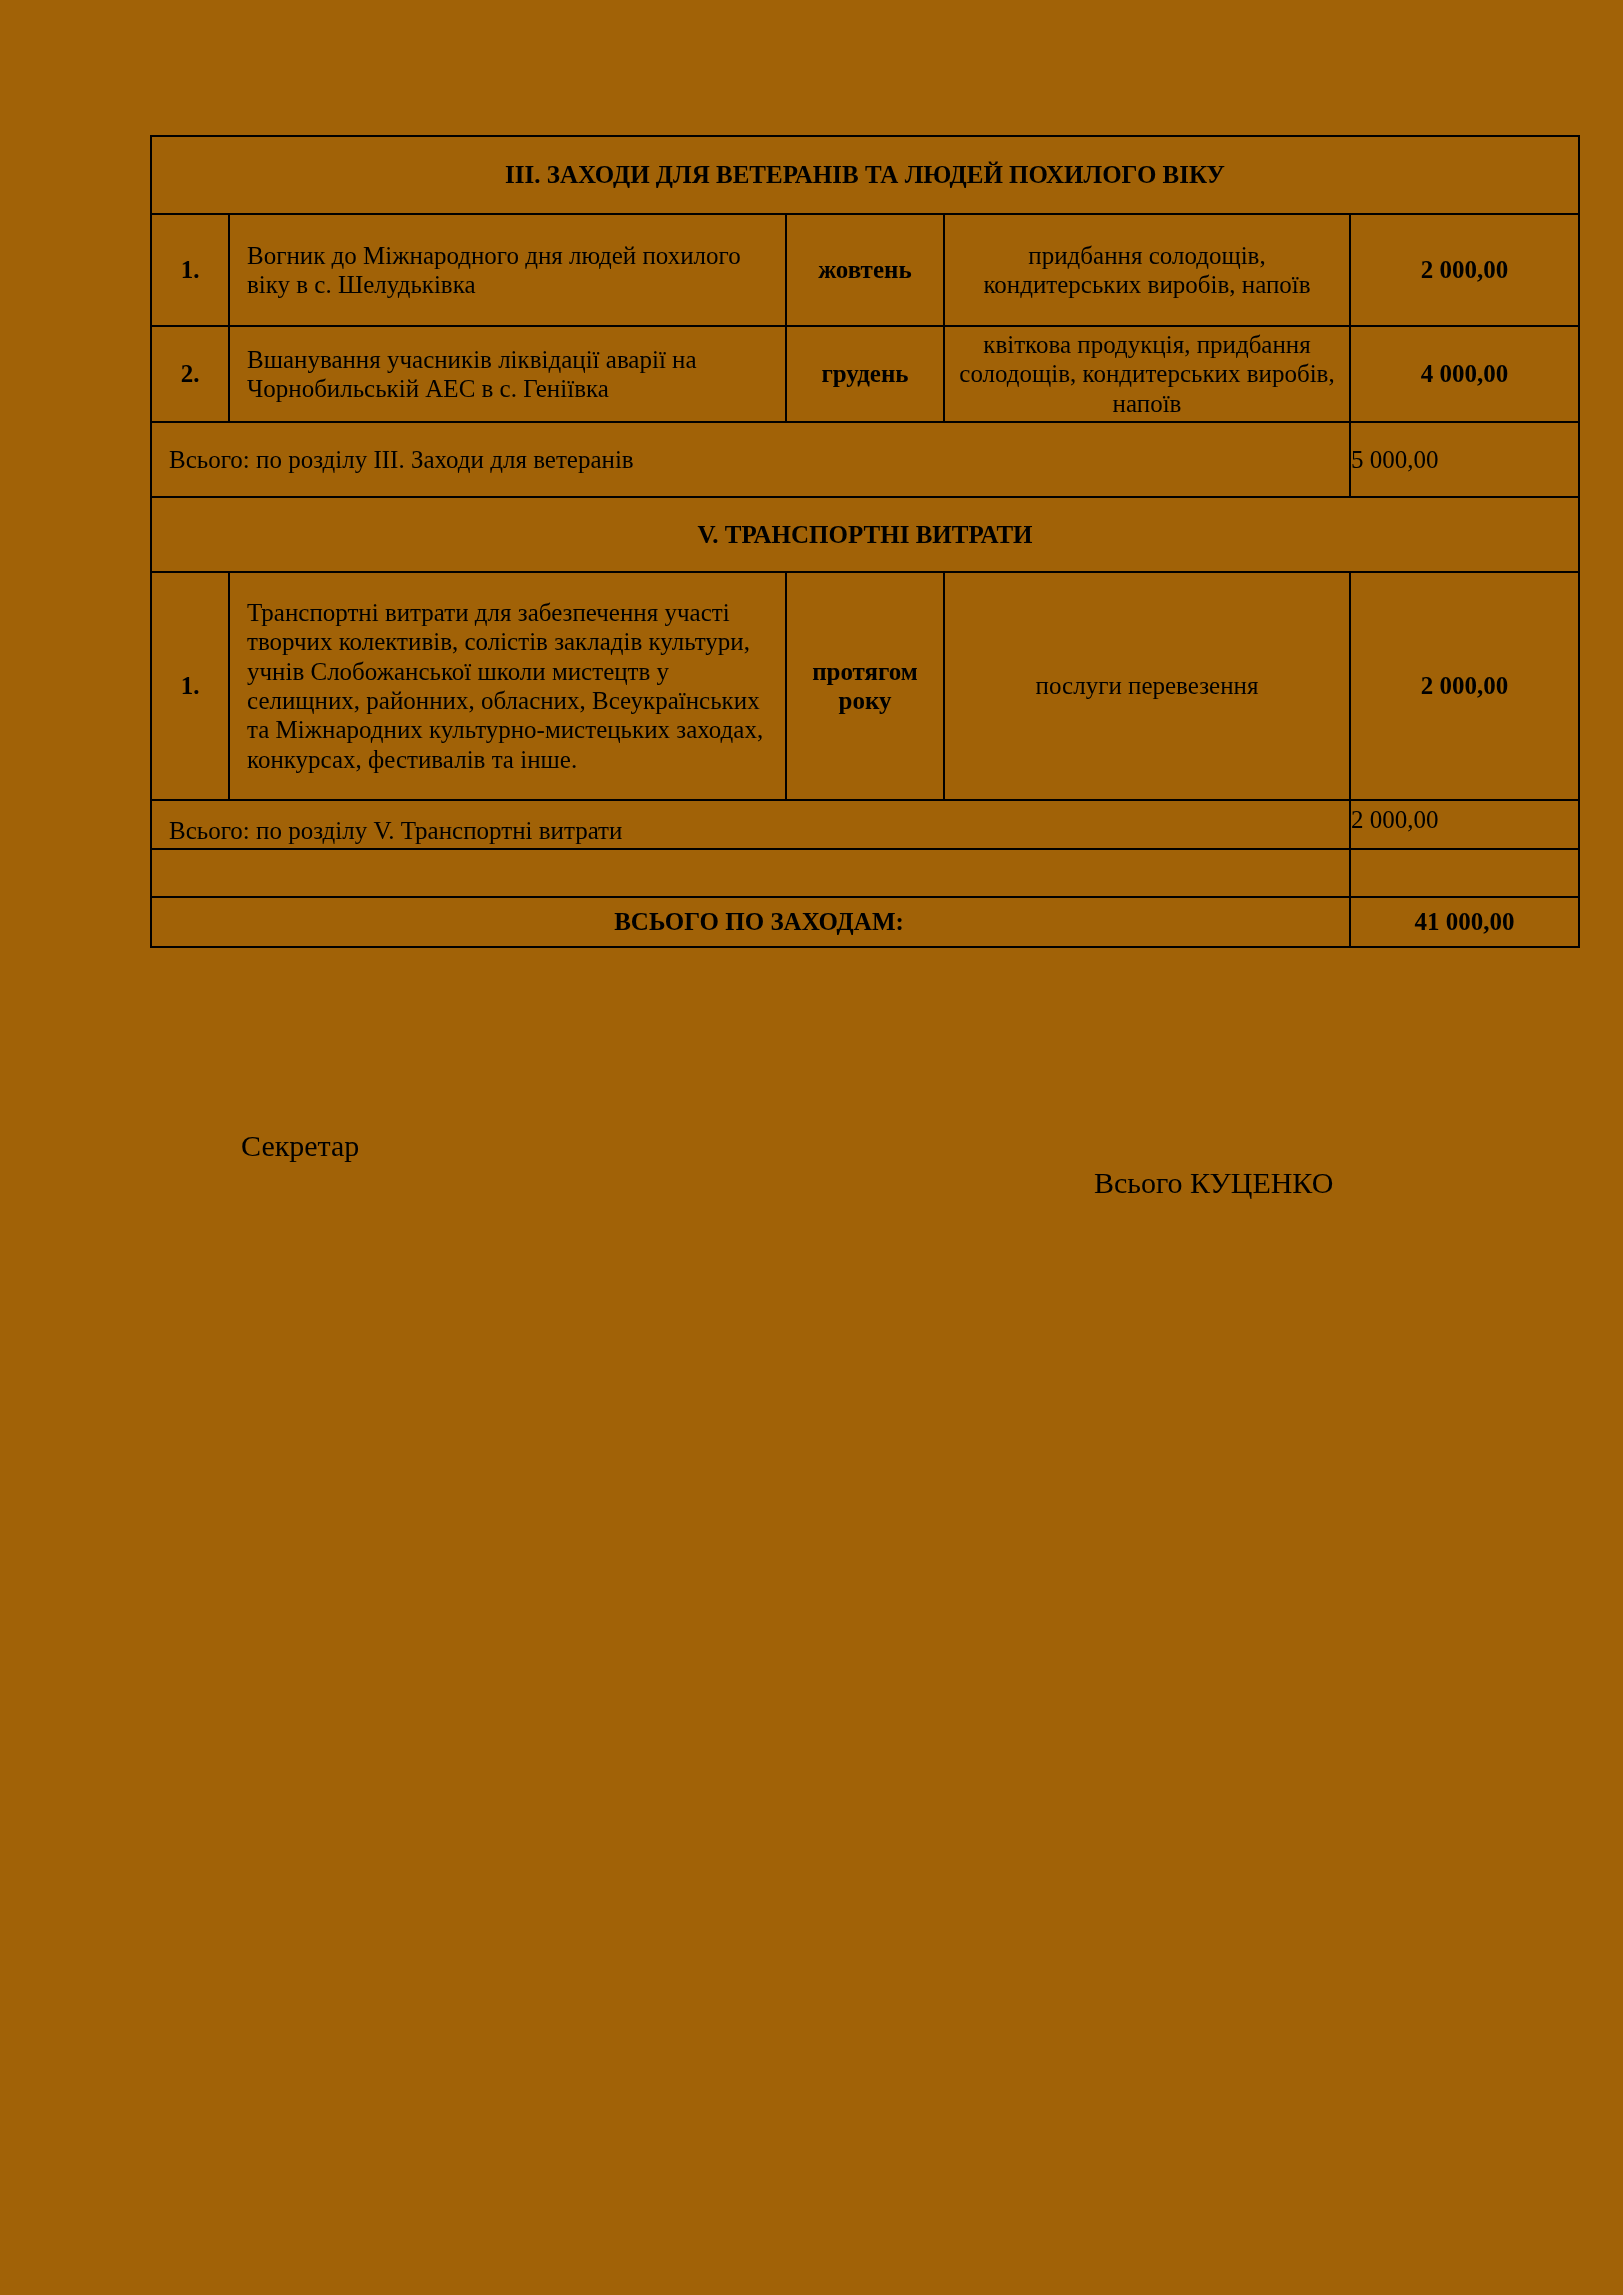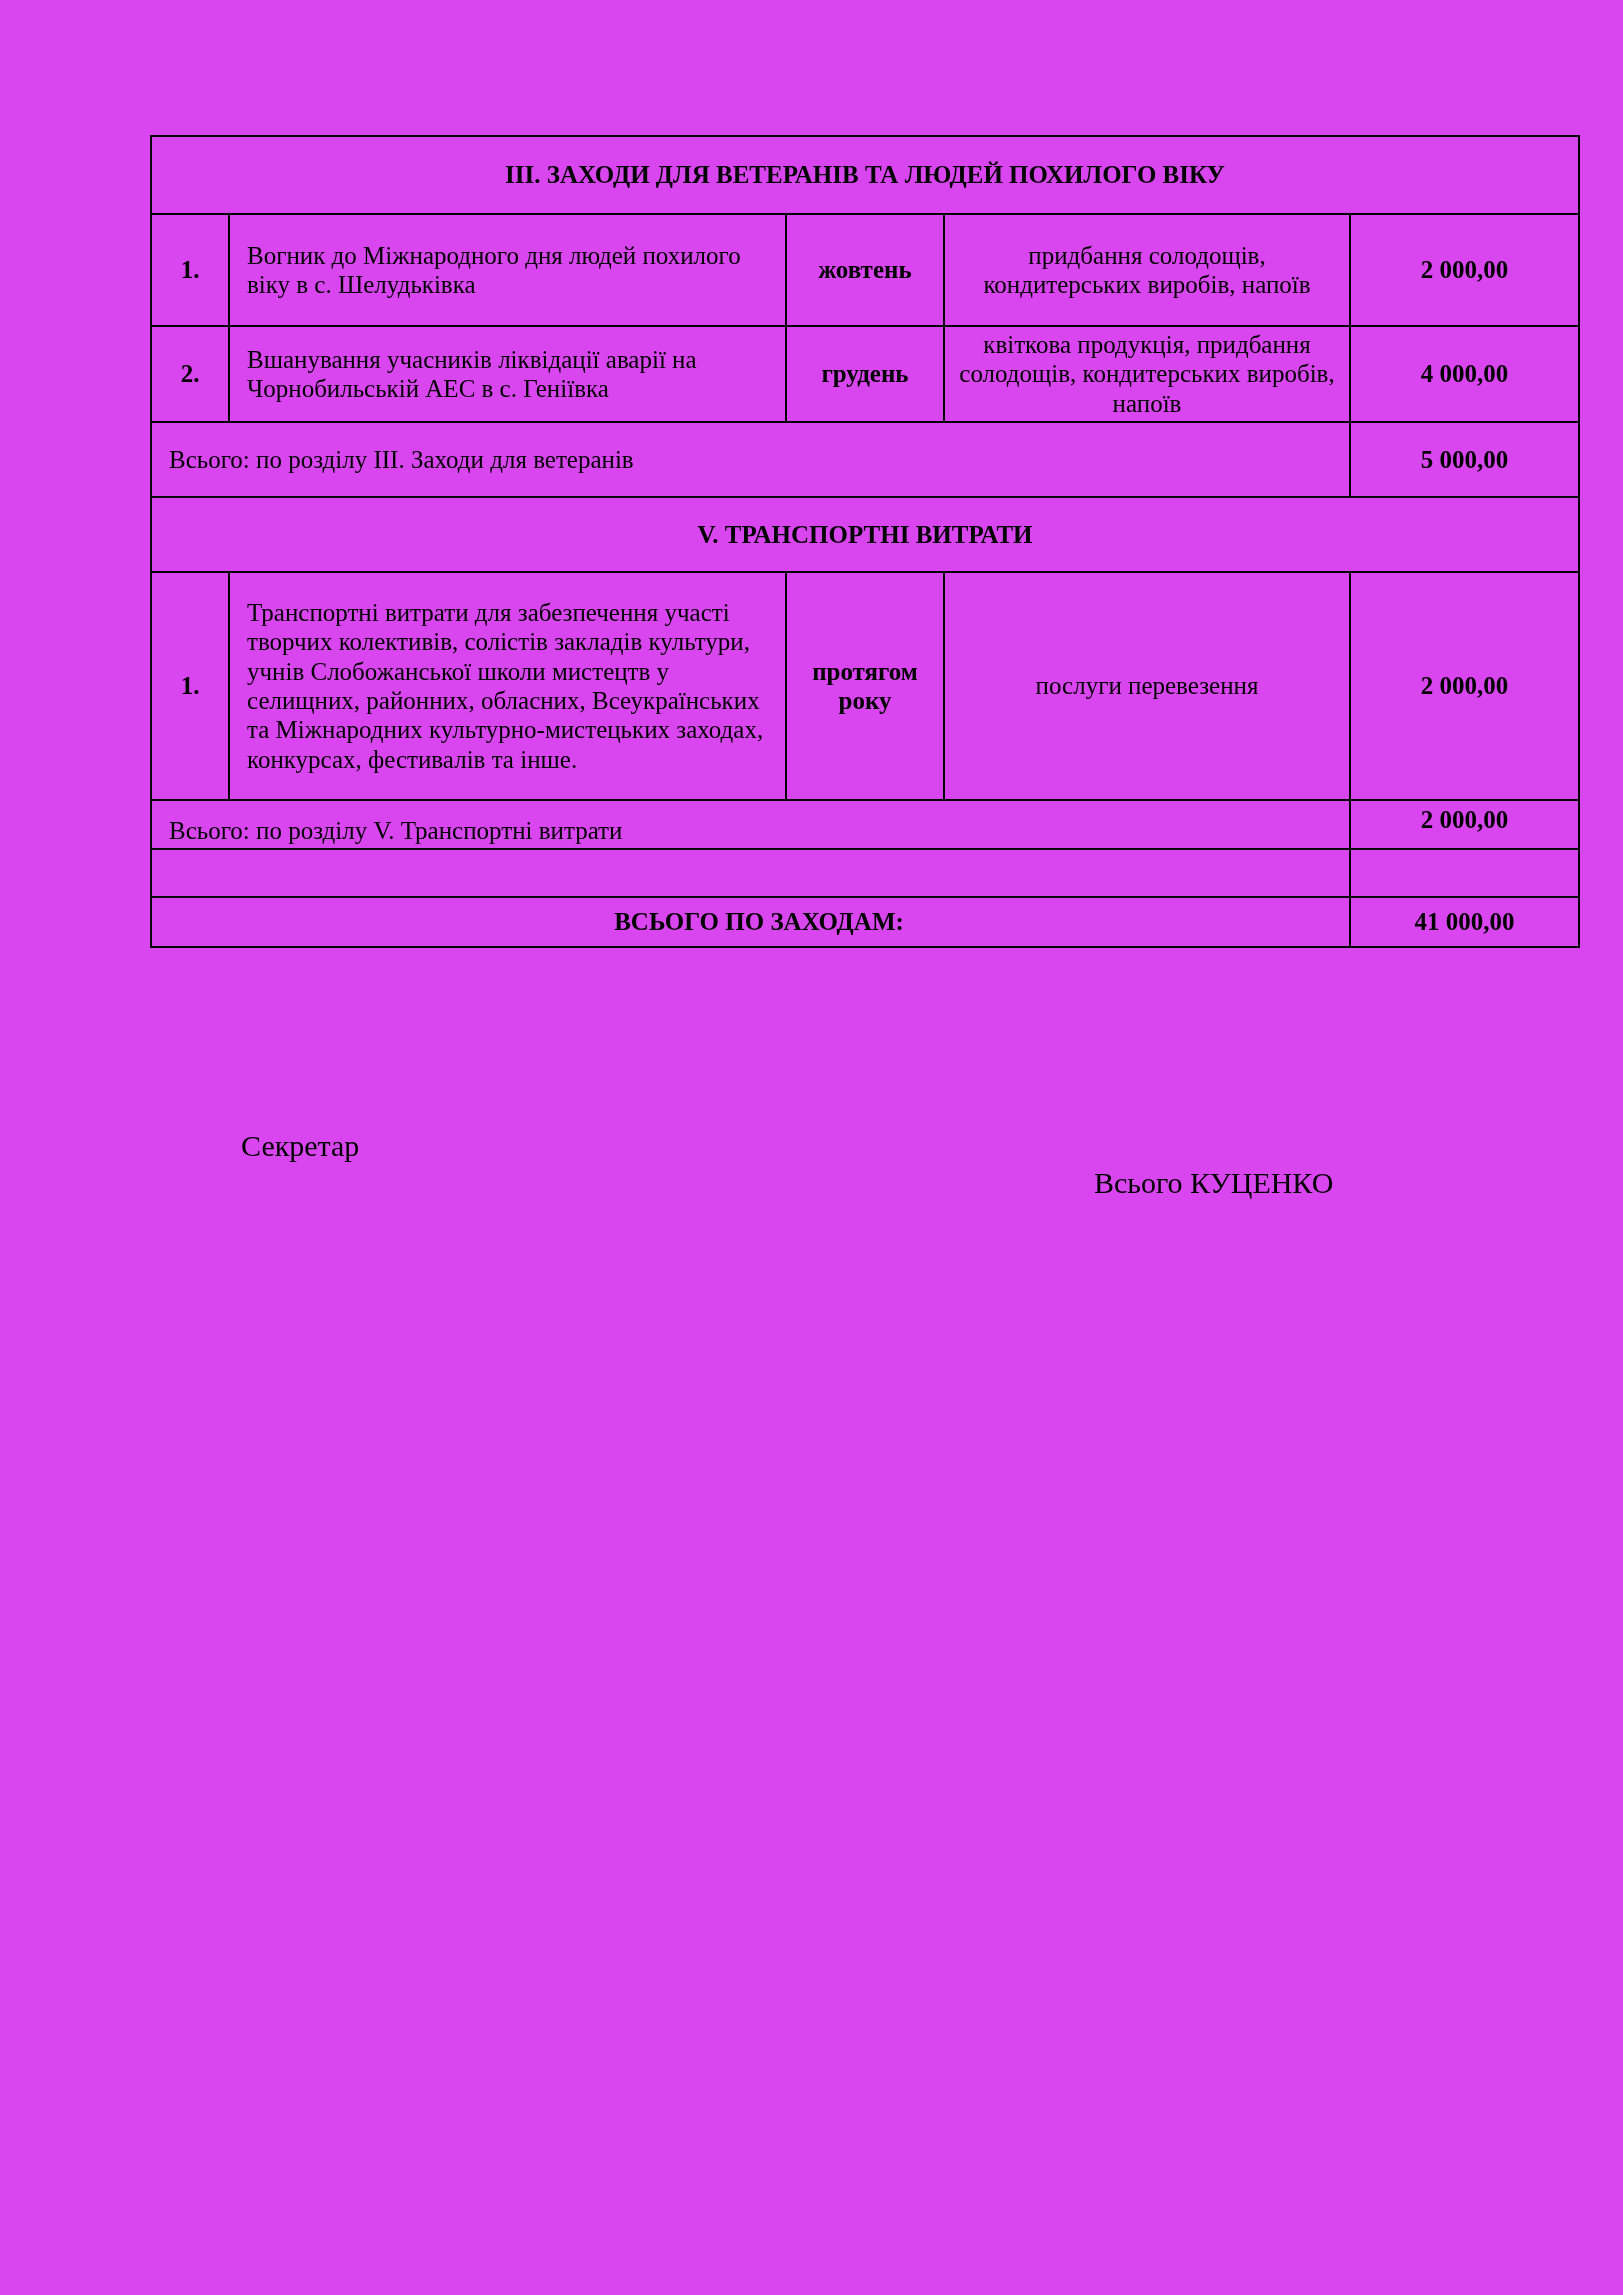--- a/index.html
+++ b/index.html
@@ -13,21 +13,21 @@
       position: relative;
       font-family: "Liberation Serif", "DejaVu Serif", serif;
       color: #000000;
       overflow: hidden;
     }
     .page {
       position: absolute;
       left: 0; top: 0;
       width: 1623px;
       height: 2295px;
-      background: #d946ef;
+      background: #a16207;
     }
     table.plan {
       position: absolute;
       left: 150px;
       top: 135px;
       width: 1428px;
       border-collapse: collapse;
       table-layout: fixed;
     }
     table.plan td {
@@ -65,22 +65,21 @@
     tr.subtotal-5 td { height: 44px; }
     tr.empty td { height: 46px; }
     tr.grand td { height: 48px; }
 
     .sub-label {
       text-align: left;
       padding-left: 17px !important;
       font-size: 25px;
     }
     .sub-amount {
-      text-align: center;
-      font-weight: bold;
+      font-weight: normal;
       font-size: 33px;
     }
     tr.subtotal-5 .sub-amount { vertical-align: top; padding-top: 0 !important; line-height: 38px; }
     tr.subtotal-5 .sub-label { vertical-align: bottom; padding-bottom: 2.6px !important; }
     .grand-label {
       text-align: center;
       padding-left: 17px !important;
       font-weight: bold;
       font-size: 33px;
       margin-left: 20px;

